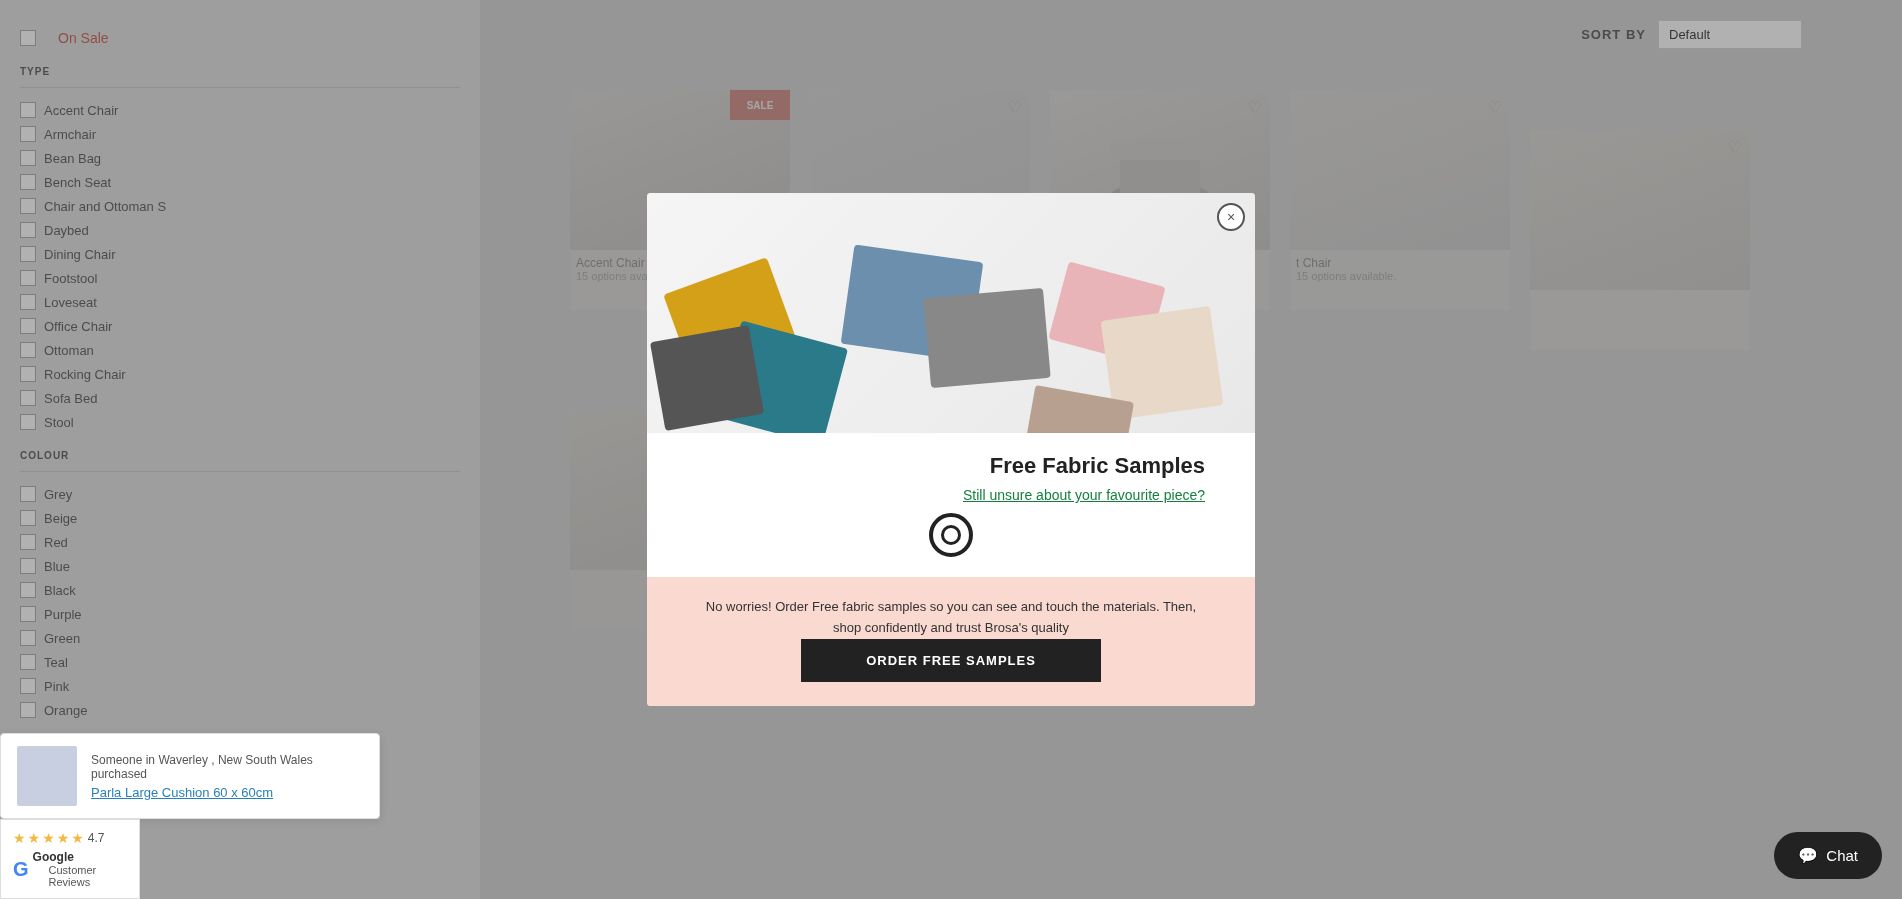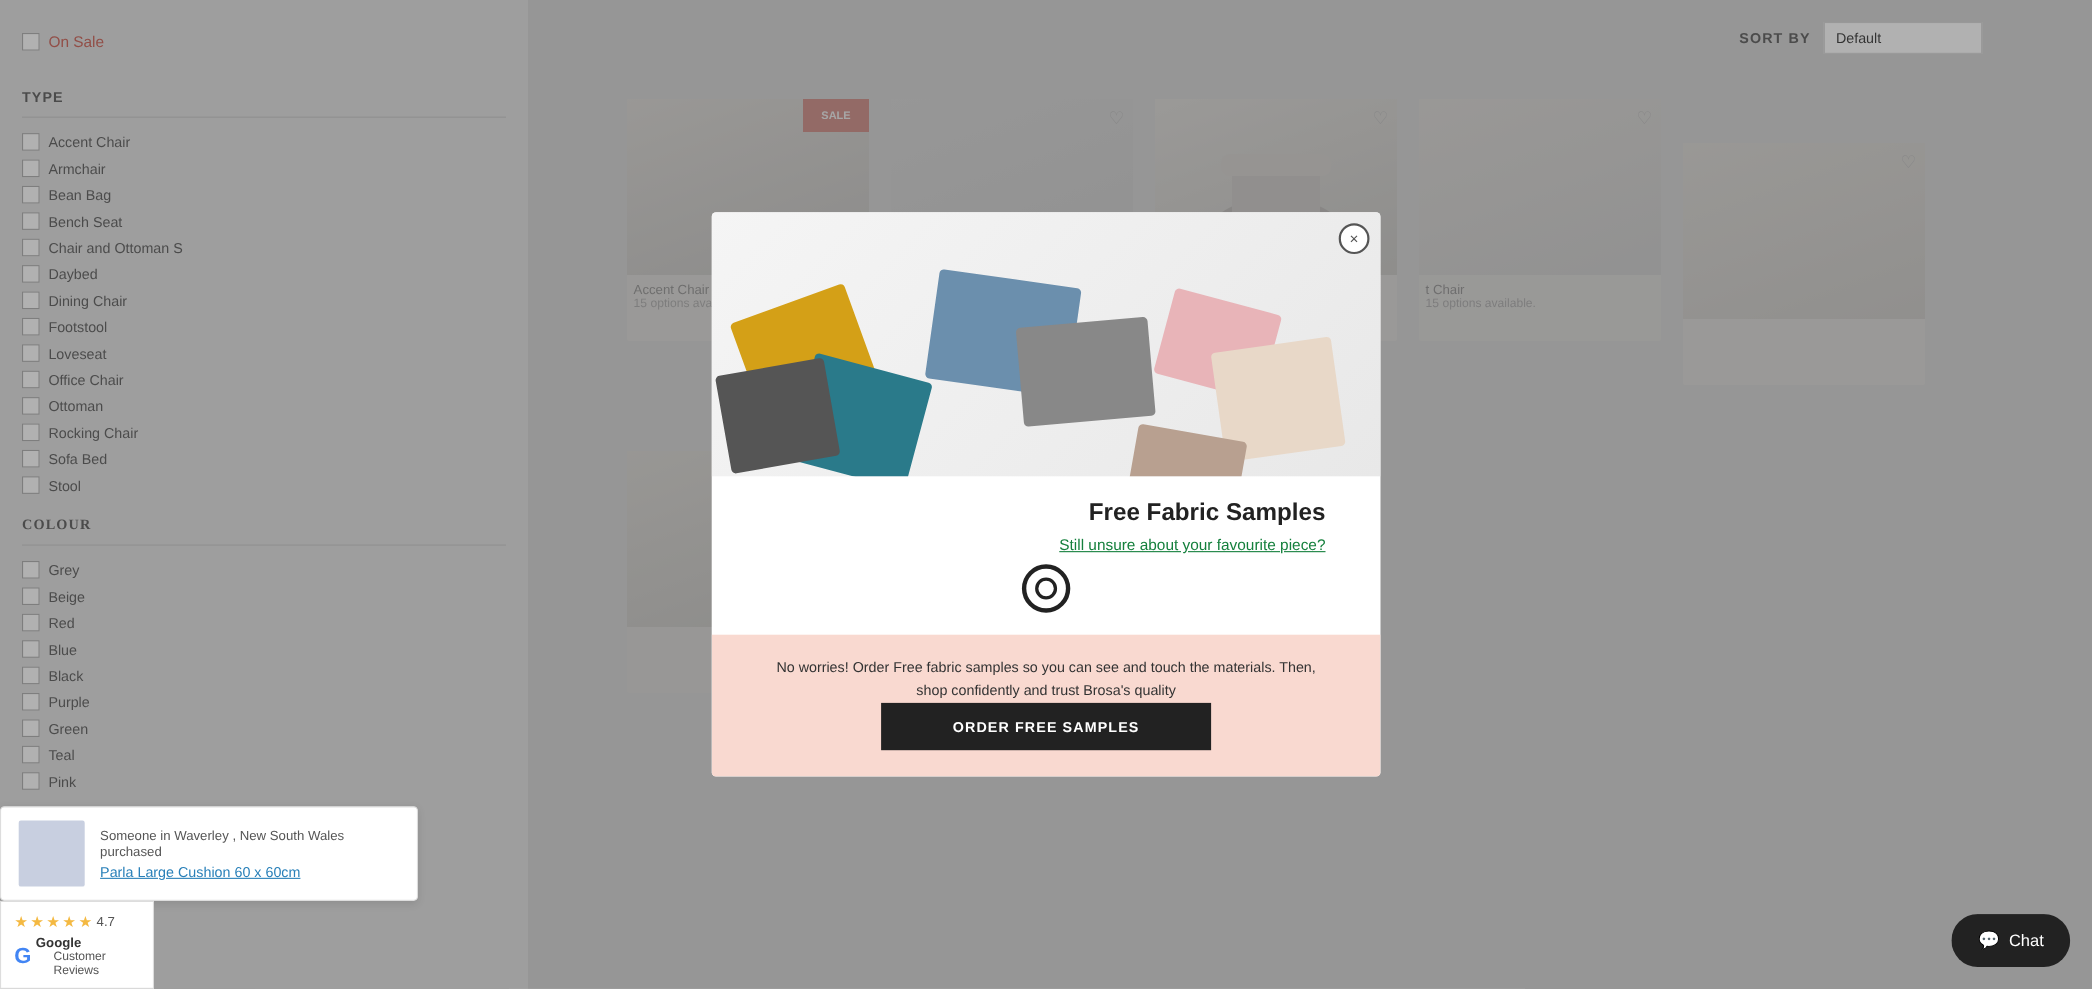--- a/index.html
+++ b/index.html
@@ -51,42 +51,42 @@
       padding: 6px 30px 6px 10px;
       font-size: 13px;
       appearance: none;
       cursor: pointer;
       min-width: 120px;
     }
 
     .on-sale-row {
       display: flex;
       align-items: center;
-      gap: 8px;
+      gap: 22px;
       margin-top: 10px;
-      margin-bottom: 35px;
+      margin-bottom: 20px;
     }
 
     .checkbox {
       width: 16px;
       height: 16px;
       border: 1px solid #999;
       background: white;
       cursor: pointer;
       flex-shrink: 0;
     }
 
     .on-sale-label {
       color: #c0392b;
       font-size: 14px;
       cursor: pointer;
     }
 
     .section-title {
-      font-size: 13px;
+      font-size: 10px;
       font-weight: bold;
       letter-spacing: 1px;
       color: #333;
       margin-bottom: 10px;
       margin-top: 10px;
     }
 
     .filter-divider {
       border: none;
       border-top: 1px solid #bbb;
@@ -549,21 +549,21 @@
   </div>
   <div class="filter-item">
     <div class="checkbox"></div>
     <span class="filter-item-label">Sofa Bed</span>
   </div>
   <div class="filter-item">
     <div class="checkbox"></div>
     <span class="filter-item-label">Stool</span>
   </div>
 
-  <div class="section-title" style="margin-top:16px;font-family:Liberation Serif, serif;">COLOUR</div>
+  <div class="section-title" style="margin-top:16px;">COLOUR</div>
   <hr class="filter-divider">
 
   <div class="filter-item">
     <div class="checkbox"></div>
     <span class="filter-item-label">Grey</span>
   </div>
   <div class="filter-item">
     <div class="checkbox"></div>
     <span class="filter-item-label">Beige</span>
   </div>
@@ -587,20 +587,24 @@
     <div class="checkbox"></div>
     <span class="filter-item-label">Green</span>
   </div>
   <div class="filter-item">
     <div class="checkbox"></div>
     <span class="filter-item-label">Teal</span>
   </div>
   <div class="filter-item">
     <div class="checkbox"></div>
     <span class="filter-item-label">Pink</span>
+  </div>
+  <div class="filter-item">
+    <div class="checkbox"></div>
+    <span class="filter-item-label">Orange</span>
   </div>
 </div>
 
 <div class="bg-products">
 
   <div class="bg-card" style="background:#d8d4cf;">
     <div class="bg-card-img" style="background:linear-gradient(160deg,#d4cfc8,#aaa8a4);"></div>
     <div class="card-red-accent">
         <span class="sale-badge">SALE</span>
       </div>

